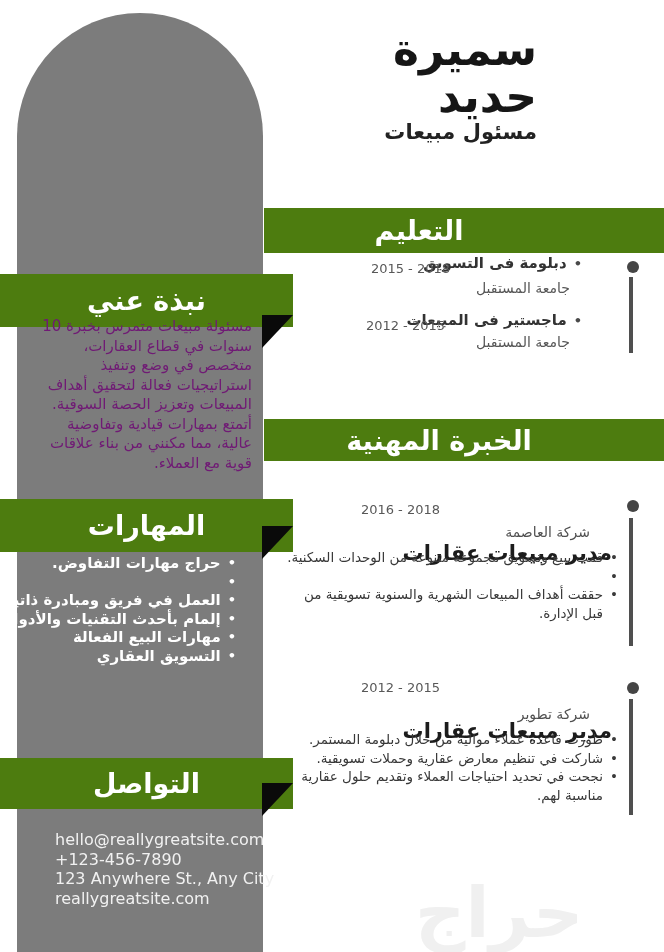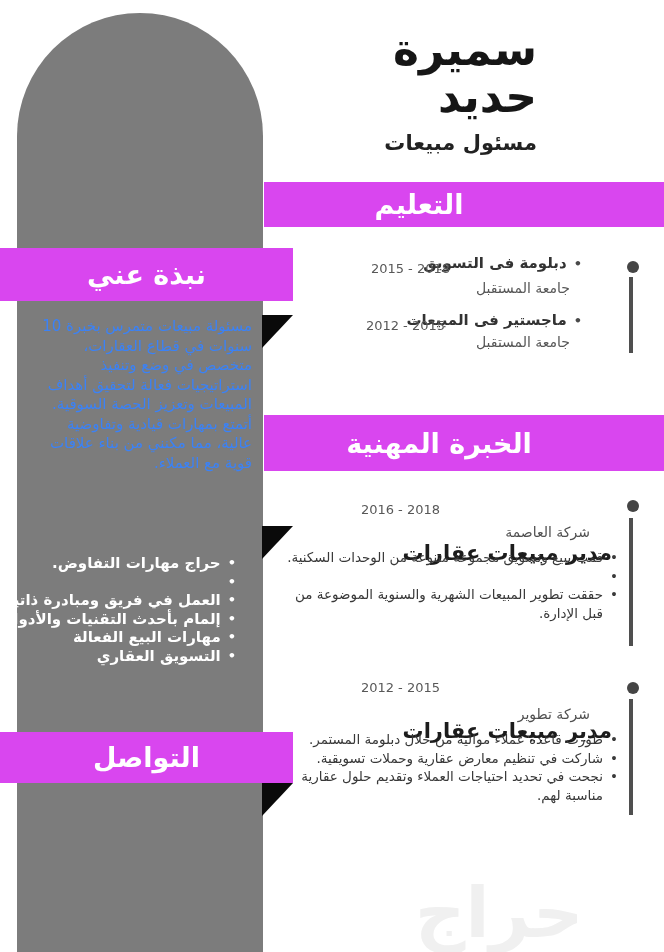--- a/index.html
+++ b/index.html
@@ -4,27 +4,27 @@
 <style>
   html,body{margin:0;padding:0;background:#fff;}
   .page{position:relative;width:664px;height:952px;background:#ffffff;overflow:hidden;
         font-family:"DejaVu Sans",sans-serif;}
   
   .arch{position:absolute;left:17px;top:13px;width:246px;height:939px;
         background:#7c7c7c;border-radius:123px 123px 0 0;}
   
   .header{position:absolute;top:26px;right:127px;text-align:right;direction:rtl;color:#161616;}
   .name-line{font-size:44px;font-weight:800;line-height:47px;}
-  .job-title{font-size:21px;font-weight:700;margin-top:11px;color:#222;}
+  .job-title{font-size:21px;font-weight:700;margin-top:0;color:#222;}
   
-  .banner{position:absolute;background:#d946ef;display:flex;align-items:center;justify-content:center;}
+  .banner{position:absolute;background:#4d7c0f;display:flex;align-items:center;justify-content:center;margin-top:26px;}
   .banner span{color:#ffffff;font-size:27px;font-weight:700;}
   .banner-edu{left:264px;top:182px;width:400px;height:45px;padding-right:0;}
   .banner-edu span{padding-right:90px;}
-  .banner-exp{left:264px;top:415px;width:400px;height:56px;}
+  .banner-exp{left:264px;top:393px;width:400px;height:42px;}
   .banner-exp span{padding-right:50px;}
   .banner-about{left:0;top:248px;width:293px;height:53px;}
   .banner-skills{left:0;top:473px;width:293px;height:53px;}
   .banner-contact{left:0;top:732px;width:293px;height:51px;}
   
   .fold{position:absolute;width:31px;height:33px;background:#0a0a0a;
         clip-path:polygon(0 0,100% 0,0 100%);}
   .fold-about{left:262px;top:315px;}
   .fold-skills{left:262px;top:526px;}
   .fold-contact{left:262px;top:783px;}
@@ -38,21 +38,21 @@
   .date{position:absolute;direction:ltr;font-size:13px;color:#585858;}
   .school{position:absolute;direction:rtl;font-size:14px;color:#555;}
   .role{position:absolute;direction:rtl;font-size:21px;font-weight:800;color:#1c1c1c;margin-top:48px;}
   .company{position:absolute;direction:rtl;font-size:14px;color:#4f4f4f;}
   ul.points{position:absolute;list-style:none;margin:0;padding:0;direction:rtl;
             width:336px;font-size:13.5px;line-height:18.5px;color:#383838;}
   ul.points li{display:flex;gap:7px;align-items:flex-start;justify-content:flex-start;text-align:right;}
   ul.points li .b{color:#3a3a3a;}
   
   .about-text{position:absolute;right:412px;top:317px;width:214px;direction:rtl;text-align:right;
-              color:#3b82f6;font-size:15px;font-weight:500;line-height:19.5px;}
+              color:#701a75;font-size:15px;font-weight:500;line-height:19.5px;}
   
   ul.skills{position:absolute;right:428px;top:554px;list-style:none;margin:0;padding:0;
             direction:rtl;color:#ffffff;font-size:15px;font-weight:600;line-height:18.6px;}
   ul.skills li{display:flex;gap:7px;align-items:center;white-space:nowrap;}
   ul.skills li .b{font-size:13px;}
   
   .contact-lines{position:absolute;left:55px;top:830px;direction:ltr;text-align:left;
                  color:#f1f1f1;font-size:16px;font-weight:500;line-height:19.5px;}
   
   .watermark{position:absolute;left:415px;top:872px;width:240px;direction:rtl;text-align:left;
@@ -110,21 +110,21 @@
   <ul class="points" style="right:46px;top:548px;">
     <li>
         <span class="b">•</span>
         <span>قمت ببيع وتسويق مجموعة متنوعة من الوحدات السكنية.</span>
       </li>
     <li>
         <span class="b">•</span>
       </li>
     <li>
         <span class="b">•</span>
-        <span>حققت تطوير المبيعات الشهرية والسنوية الموضوعة من قبل الإدارة.</span>
+        <span>حققت أهداف المبيعات الشهرية والسنوية تسويقية من قبل الإدارة.</span>
       </li>
   </ul>
 
   <div class="tdot" style="left:627px;top:682px;"></div>
   <div class="tline" style="left:629px;top:699px;height:116px;"></div>
   <div class="role" style="right:52px;top:671px;">مدير مبيعات عقارات</div>
   <div class="date" style="right:224px;top:680px;">2012 - 2015</div>
   <div class="company" style="right:74px;top:706px;">شركة تطوير</div>
   <ul class="points" style="right:46px;top:730px;">
     <li>
@@ -134,20 +134,23 @@
     <li>
         <span class="b">•</span>
         <span>شاركت في تنظيم معارض عقارية وحملات تسويقية.</span>
       </li>
     <li>
         <span class="b">•</span>
         <span>نجحت في تحديد احتياجات العملاء وتقديم حلول عقارية مناسبة لهم.</span>
       </li>
   </ul>
 
+  <div class="banner banner-skills">
+    <span>المهارات</span>
+  </div>
   <div class="fold fold-skills"></div>
   <ul class="skills">
     <li>
         <span class="b">•</span>
         <span>حراج مهارات التفاوض.</span>
       </li>
     <li>
         <span class="b">•</span>
       </li>
     <li>
@@ -165,16 +168,22 @@
     <li>
         <span class="b">•</span>
         <span>التسويق العقاري</span>
       </li>
   </ul>
 
   <div class="banner banner-contact">
     <span>التواصل</span>
   </div>
   <div class="fold fold-contact"></div>
+  <div class="contact-lines">
+    <div>hello@reallygreatsite.com</div>
+    <div>+123-456-7890</div>
+    <div>123 Anywhere St., Any City</div>
+    <div>reallygreatsite.com</div>
+  </div>
 
   <div class="watermark">حراج</div>
 
 </div>
 
 </body></html>

